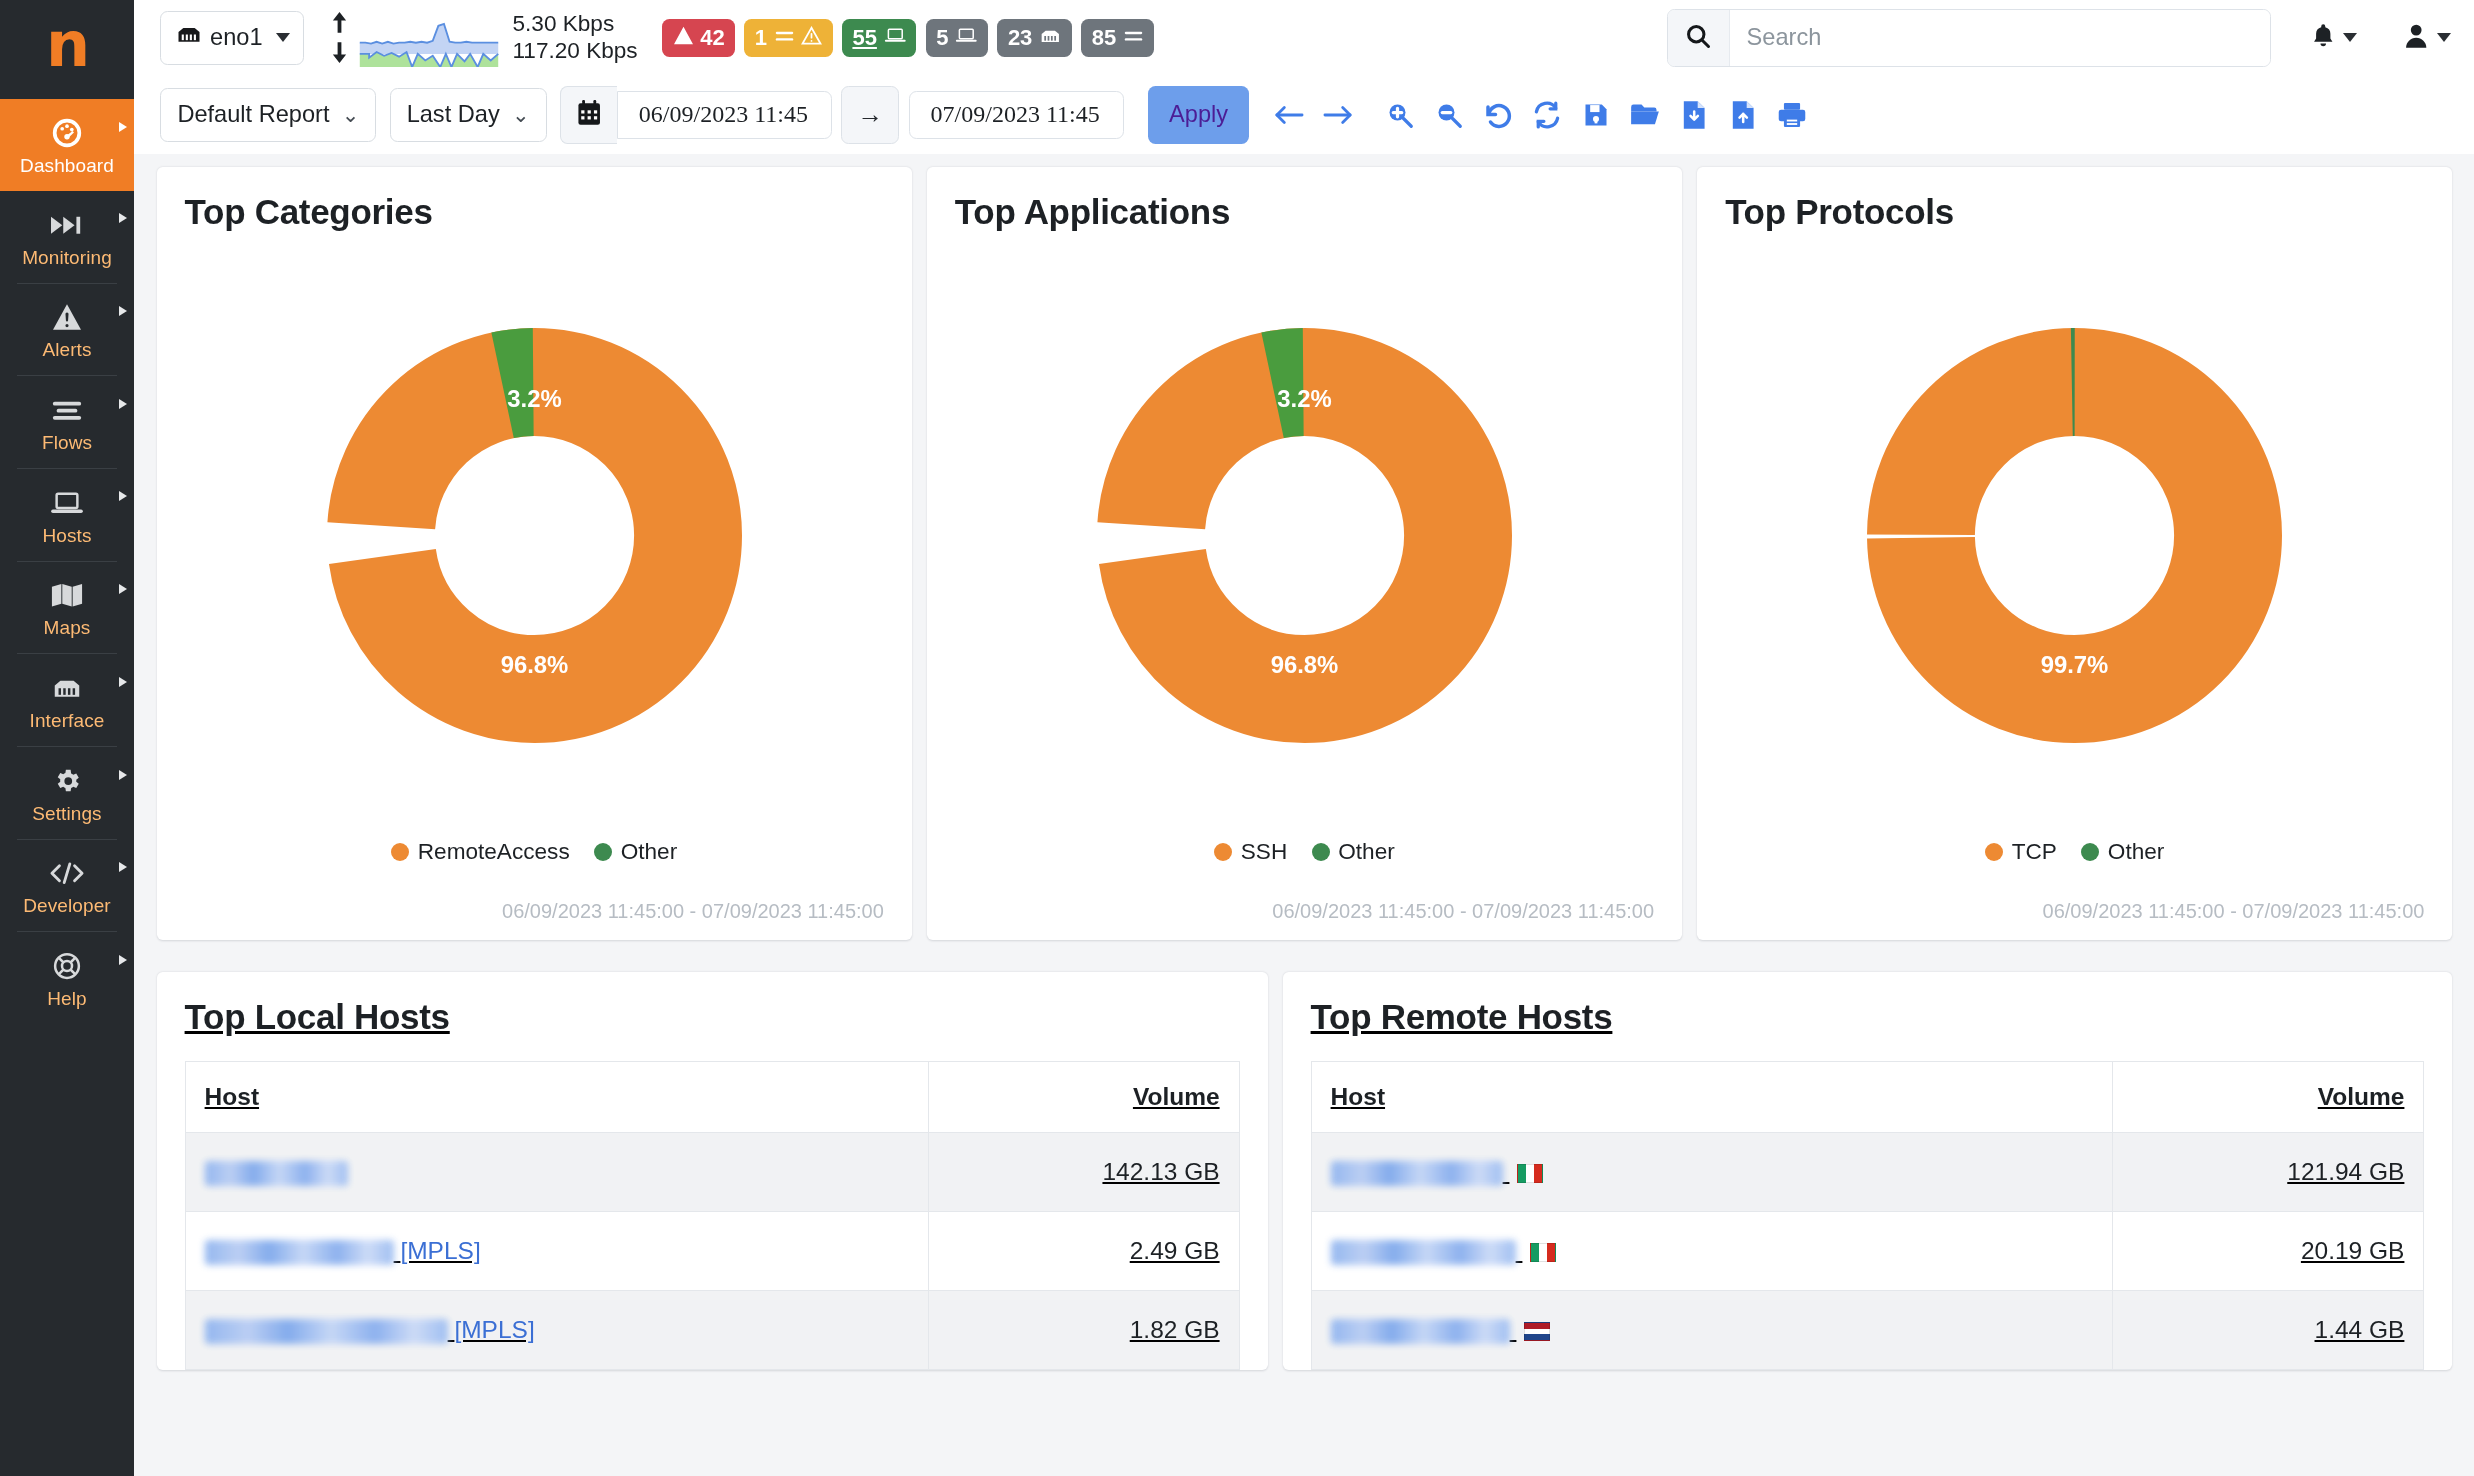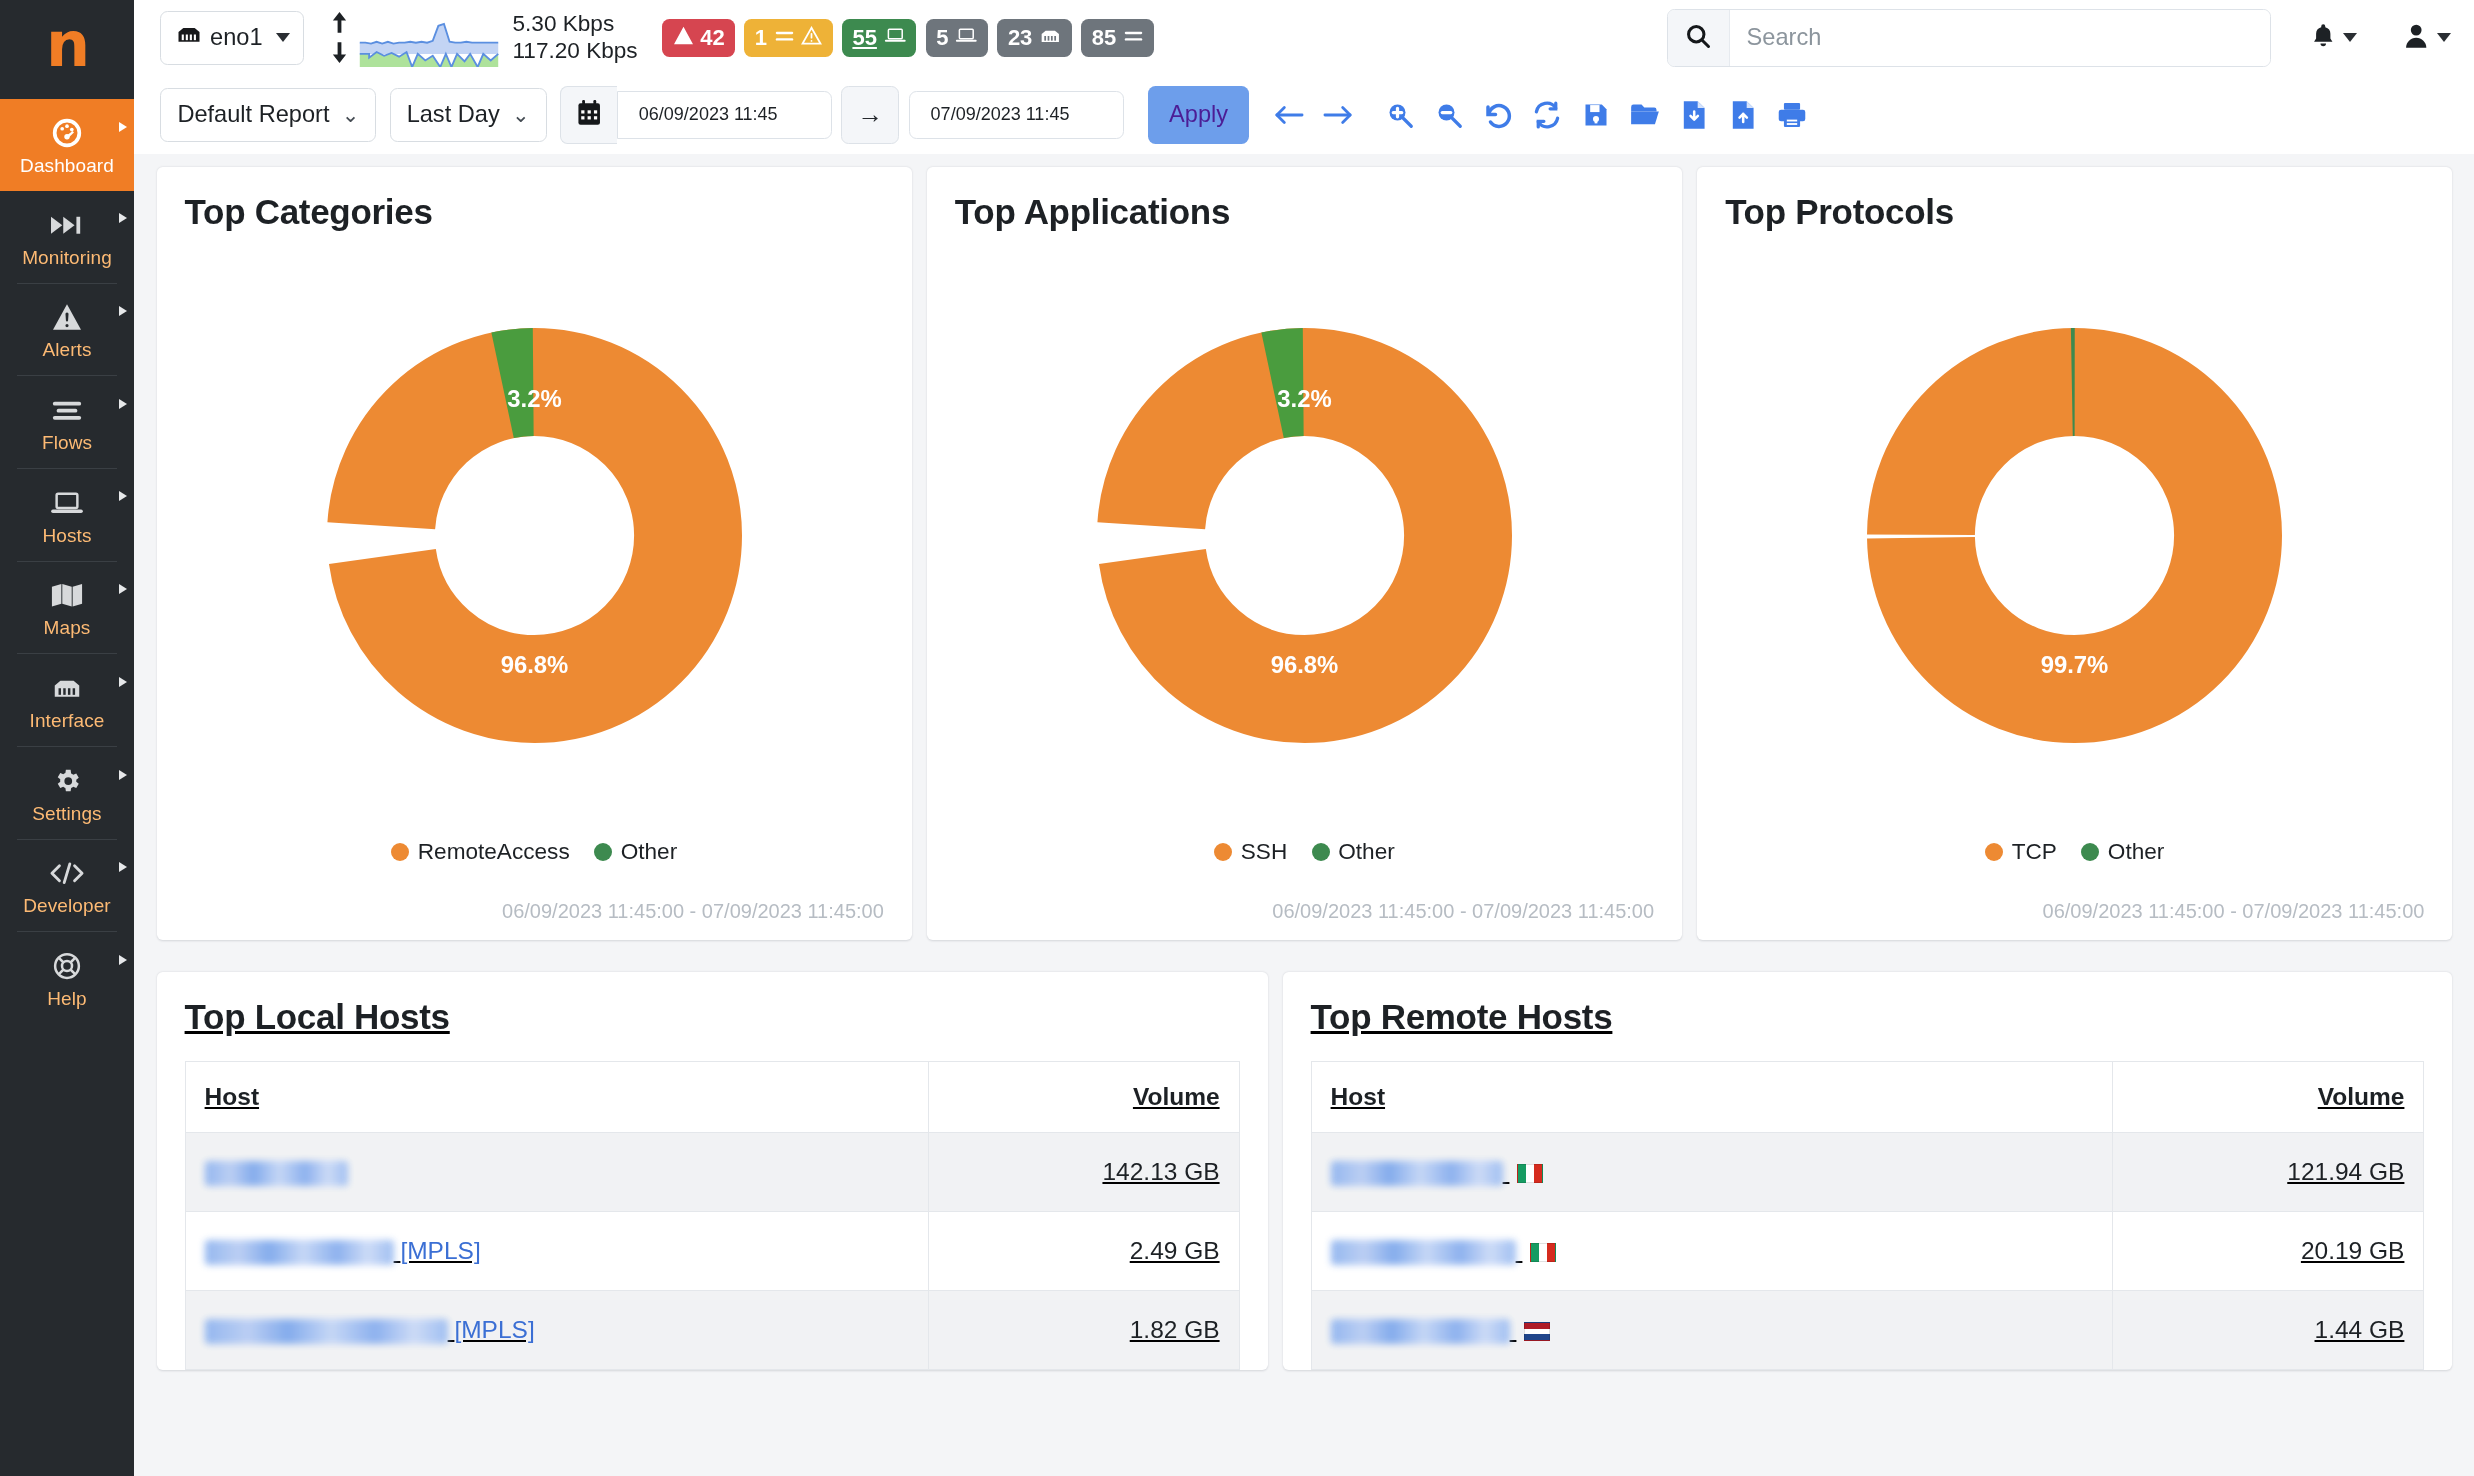--- a/index.html
+++ b/index.html
@@ -99,22 +99,22 @@
   }
   .chev { font-size: 21px; color: #444b52; }
   .mr14 { margin-right: 13.2px; }
   .cal-btn {
     width: 57px; height: 58px; background: #f4f6f9; border: 0.9px solid #dde2e8;
     border-right: 0; border-radius: 7.5px 0 0 7.5px;
     display: flex; align-items: center; justify-content: center; cursor: pointer;
   }
   .date-in {
     height: 48px; border: 0.9px solid #dde2e8; border-radius: 0 7.5px 7.5px 0; background: #fff;
-    display: flex; align-items: center; padding: 0 21px; font-size: 18px; color: #1d2125;
-    min-width: 215px; cursor: text;
+    display: flex; align-items: center; padding: 0 21px; font-size: 24px; color: #1d2125;
+    min-width: 215px; cursor: text; font-family: Liberation Serif, serif;
   }
   .arrow-btn {
     width: 58px; height: 58px; background: #f4f6f9; border: 0.9px solid #dde2e8;
     border-radius: 7.5px; margin: 0 9.4px;
     display: flex; align-items: center; justify-content: center;
     font-size: 25.5px; color: #24282d; cursor: pointer;
   }
   .apply-btn {
     height: 58px; background: #6d9eeb; color: #4c1d95; border: 0; border-radius: 7.5px;
     padding: 0 21px; font-size: 23.6px; margin-left: 24.5px; cursor: pointer;

